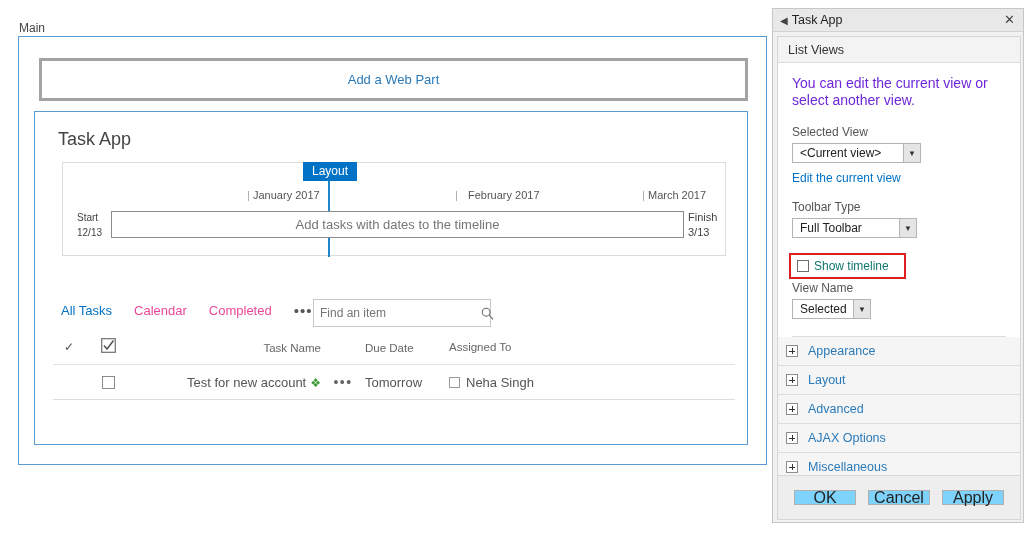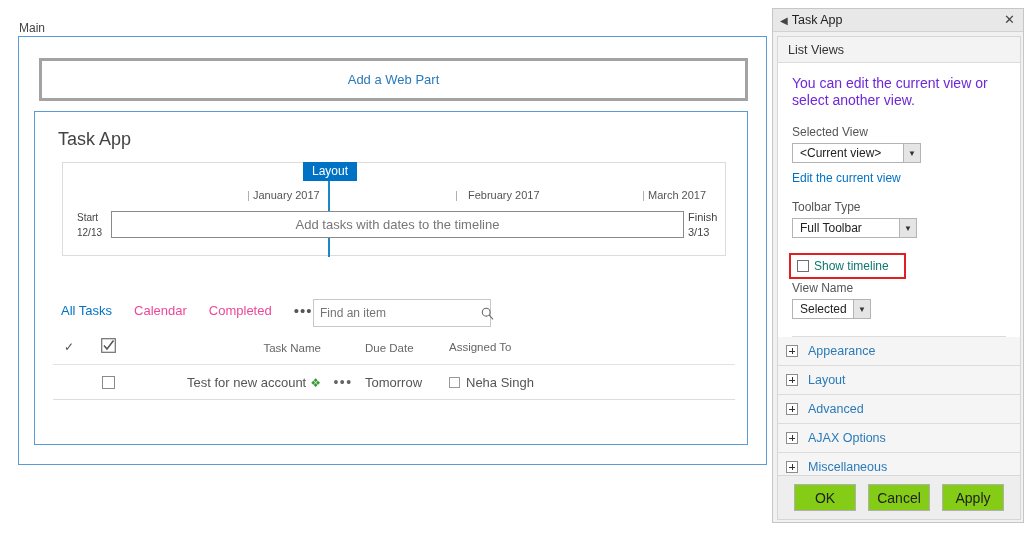--- a/index.html
+++ b/index.html
@@ -239,23 +239,23 @@
   .tp-acc-plus::before { left: 2px; top: 4.5px; width: 6px; height: 1px; }
   .tp-acc-plus::after  { top: 2px; left: 4.5px; height: 6px; width: 1px; }
   .tp-acc-txt { font-size: 12.5px; color: #2a7ab9; }
 
   .tp-buttons {
     position: absolute; left: 0; bottom: 0; width: 100%;
     height: 44px; background: #eeeeee; border-top: 1px solid #d8d8d8;
     display: flex; align-items: center; justify-content: center; gap: 12px;
   }
   .tp-btn {
-    width: 62px; height: 27px; border: 1px solid #b0b0b0; background: #84cc16;
+    width: 62px; height: 15px; border: 1px solid #b0b0b0; background: #7dd3fc;
     font-family: "Liberation Sans", sans-serif;
-    font-size: 14px; color: #222222; cursor: pointer;
+    font-size: 16px; color: #222222; cursor: pointer;
     display: flex; align-items: center; justify-content: center;
   }
 </style>
 </head>
 <body>
 
 <div id="root">
 
   <div class="zone-label">Main</div>
 

